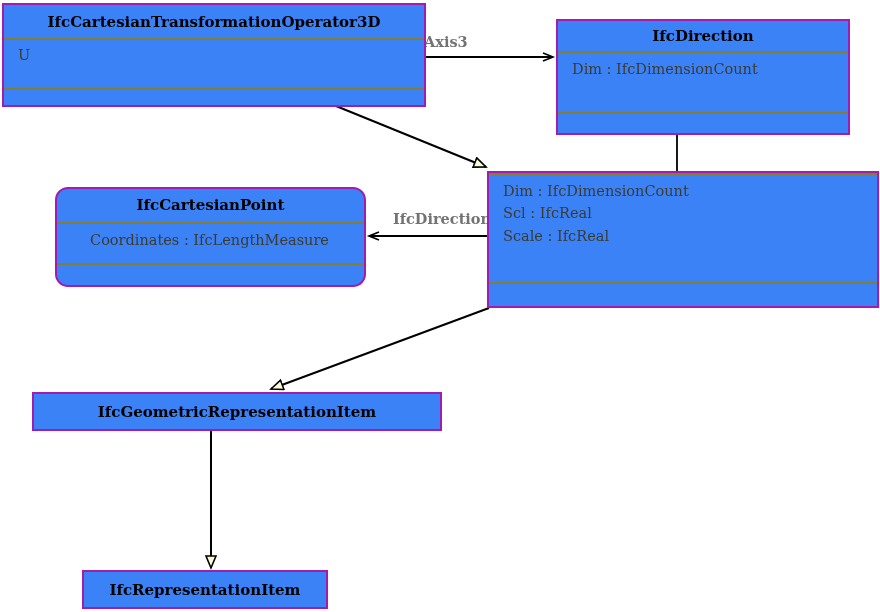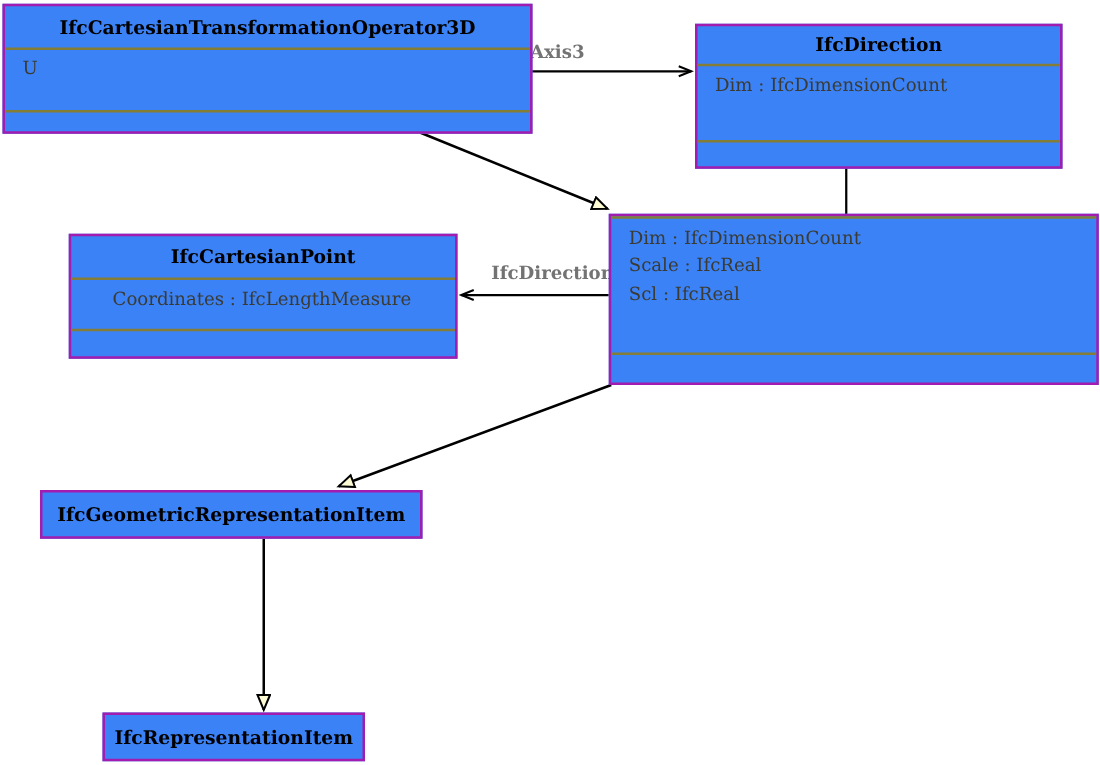--- a/index.html
+++ b/index.html
@@ -64,29 +64,29 @@
   #box-direction { left: 556px; top: 19px;   width: 294px; height: 116px; justify-content: space-between; }
   #box-direction .uml-name { height: 31px; }
   #box-direction .uml-attrs { height: 60px; }
   #box-direction .uml-ops { height: 19px; }
 
   #box-ctop { left: 487px; top: 171px; width: 392px; height: 137px; }
   #box-ctop .uml-name { height: 29px; }
   #box-ctop .uml-attrs { height: 82px; }
   #box-ctop .uml-ops { height: 22px; }
 
-  #box-cpoint { left: 55px;  top: 187px; width: 311px; height: 100px; }
+  #box-cpoint { left: 55px;  top: 187px; width: 311px; height: 100px; border-radius: 13px; }
   #box-cpoint .uml-name { height: 34px; }
   #box-cpoint .uml-attrs { height: 40px; text-align: center; padding-left: 0; margin-left: 10px;}
   #box-cpoint .uml-ops { height: 20px; }
 
-  #box-geomitem { left: 32px;  top: 392px; width: 306px; height: 39px; }
+  #box-geomitem { left: 32px;  top: 392px; width: 410px; height: 39px; }
   #box-geomitem .uml-name { height: 100%; }
 
-  #box-repitem { left: 82px;  top: 570px; width: 210px; height: 39px; }
+  #box-repitem { left: 82px;  top: 570px; width: 246px; height: 39px; }
   #box-repitem .uml-name { height: 100%; }
 
   
   .edge-svg {
     position: absolute;
     left: 0; top: 0;
     width: 880px; height: 612px;
     pointer-events: none;
   }
   .edge-label {
@@ -162,22 +162,22 @@
       <div class="uml-attr">Dim : IfcDimensionCount</div>
     </div>
     <div class="uml-divider"></div>
     <div class="uml-ops"></div>
   </div>
 
   <div class="uml-class" id="box-ctop">
     <div class="uml-divider"></div>
     <div class="uml-attrs">
       <div class="uml-attr">Dim : IfcDimensionCount</div>
+      <div class="uml-attr">Scl : IfcReal</div>
       <div class="uml-attr">Scale : IfcReal</div>
-      <div class="uml-attr">Scl : IfcReal</div>
     </div>
     <div class="uml-divider"></div>
     <div class="uml-ops"></div>
   </div>
 
   <div class="uml-class" id="box-cpoint">
     <div class="uml-name">IfcCartesianPoint</div>
     <div class="uml-divider"></div>
     <div class="uml-attrs">
       <div class="uml-attr">Coordinates : IfcLengthMeasure</div>

